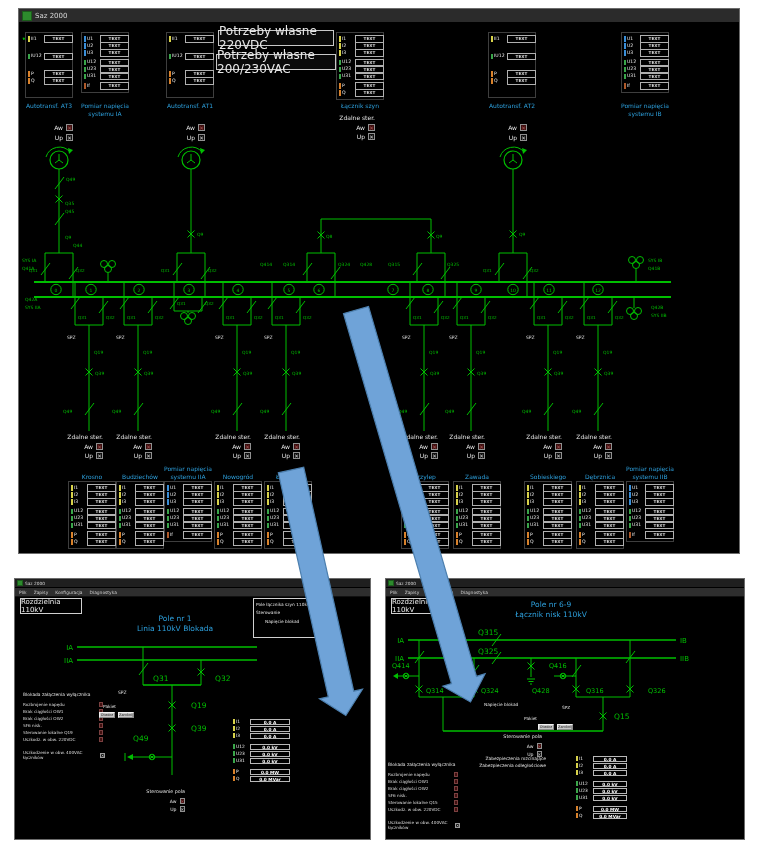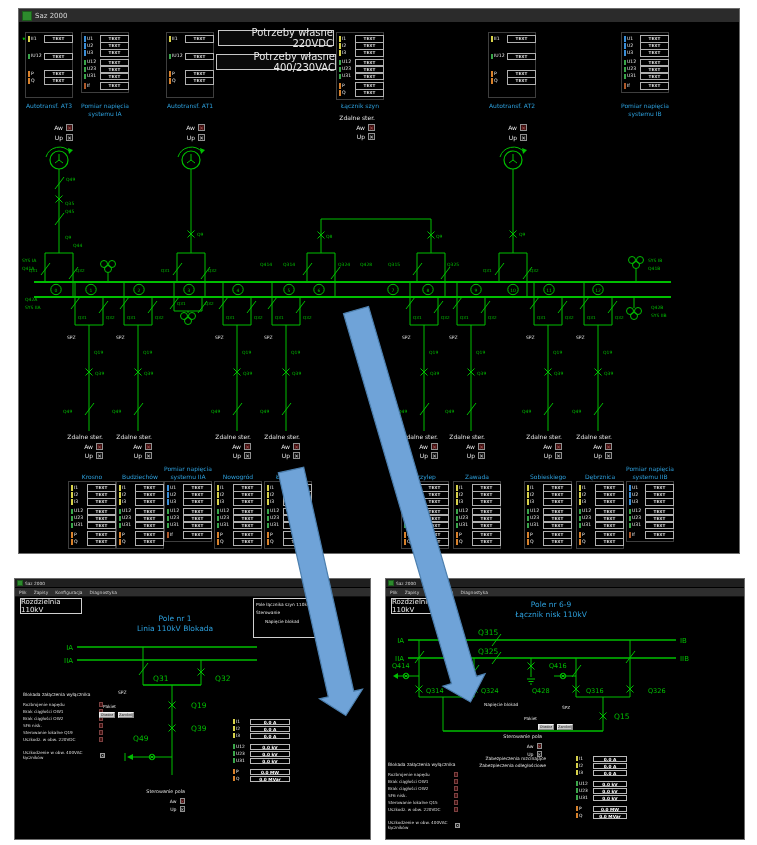--- a/index.html
+++ b/index.html
@@ -5,21 +5,21 @@
   html,body{margin:0;padding:0;background:#ffffff;font-family:"DejaVu Sans",sans-serif;}
   .page{position:relative;width:757px;height:845px;background:#ffffff;overflow:hidden;}
   .win{position:absolute;background:#000;border:1px solid #6b6b6b;box-sizing:border-box;overflow:hidden;}
   .titlebar{height:13px;background:#2b2b2b;display:flex;align-items:center;padding:0 3px;border-bottom:1px solid #000;}
   .appicon{width:8px;height:8px;background:#2d8a2d;border:1px solid #1a5c1a;display:inline-block;}
   .ttitle{color:#d8d8d8;font-size:7px;margin-left:3px;white-space:nowrap;}
   .canvas{position:relative;width:100%;background:#000;}
   #mainCanvas{height:533px;}
   svg{position:absolute;left:0;top:0;}
   .btn{position:absolute;border:1px solid #c8c8c8;background:#0a0a0a;color:#e8e8e8;
-       font-size:10px;text-align:right;box-sizing:border-box;display:flex;align-items:center;justify-content:center;}
+       font-size:12px;text-align:left;box-sizing:border-box;display:flex;align-items:center;justify-content:center;}
   .panel{position:absolute;width:48px;border:1px solid #3e3e3e;background:#000;padding:2px;box-sizing:border-box;}
   .pgroup{margin-bottom:3px;}
   .pgroup:last-child{margin-bottom:0;}
   .pgroup.atgap{margin-bottom:11px;}
   .prow{display:flex;align-items:center;height:6.5px;margin:0.5px 0;}
   .pbar{width:2px;height:5.5px;margin-right:1px;flex:0 0 2px;}
   .plbl{font-size:4.6px;color:#ececec;width:13px;flex:0 0 13px;line-height:6px;}
   .tbox{flex:0 0 27px;height:5.5px;border:1px solid #b0b0b0;font-size:4.2px;line-height:5.5px;
         text-align:center;color:#d6d6d6;font-weight:700;background:#000;}
   .pcaption{position:absolute;color:#2da0dd;font-size:6px;line-height:7.5px;text-align:center;
@@ -353,21 +353,21 @@
             <text x="3" y="247" fill="#00bf00" font-size="4.5" text-anchor="start" font-family="DejaVu Sans,sans-serif">Q41A</text>
             <text x="6" y="278" fill="#00bf00" font-size="4.5" text-anchor="start" font-family="DejaVu Sans,sans-serif">Q42A</text>
             <text x="6" y="286" fill="#00bf00" font-size="4.5" text-anchor="start" font-family="DejaVu Sans,sans-serif">SYS IIA</text>
             <text x="629" y="239" fill="#00bf00" font-size="4.5" text-anchor="start" font-family="DejaVu Sans,sans-serif">SYS IB</text>
             <text x="629" y="247" fill="#00bf00" font-size="4.5" text-anchor="start" font-family="DejaVu Sans,sans-serif">Q41B</text>
             <text x="632" y="286" fill="#00bf00" font-size="4.5" text-anchor="start" font-family="DejaVu Sans,sans-serif">Q42B</text>
             <text x="632" y="294" fill="#00bf00" font-size="4.5" text-anchor="start" font-family="DejaVu Sans,sans-serif">SYS IIB</text>
           </g>
         </svg>
       <div class="btn" style="left:199px;top:7px;width:116px;height:16px;">Potrzeby własne 220VDC</div>
-      <div class="btn" style="left:197px;top:31px;width:120px;height:16px;">Potrzeby własne 400/230VAC</div>
+      <div class="btn" style="left:197px;top:31px;width:120px;height:16px;">Potrzeby własne 200/230VAC</div>
       <div id="mainOverlay">
           <div class="panel" style="left: 6px; top: 9px; position: absolute; width: 48px;">
             <div class="pgroup atgap">
               <div class="prow">
                 <div class="pbar" style="background: rgb(216, 210, 74);"></div>
                 <div class="plbl">II1</div>
                 <div class="tbox">TEXT</div>
               </div>
             </div>
             <div class="pgroup atgap">

